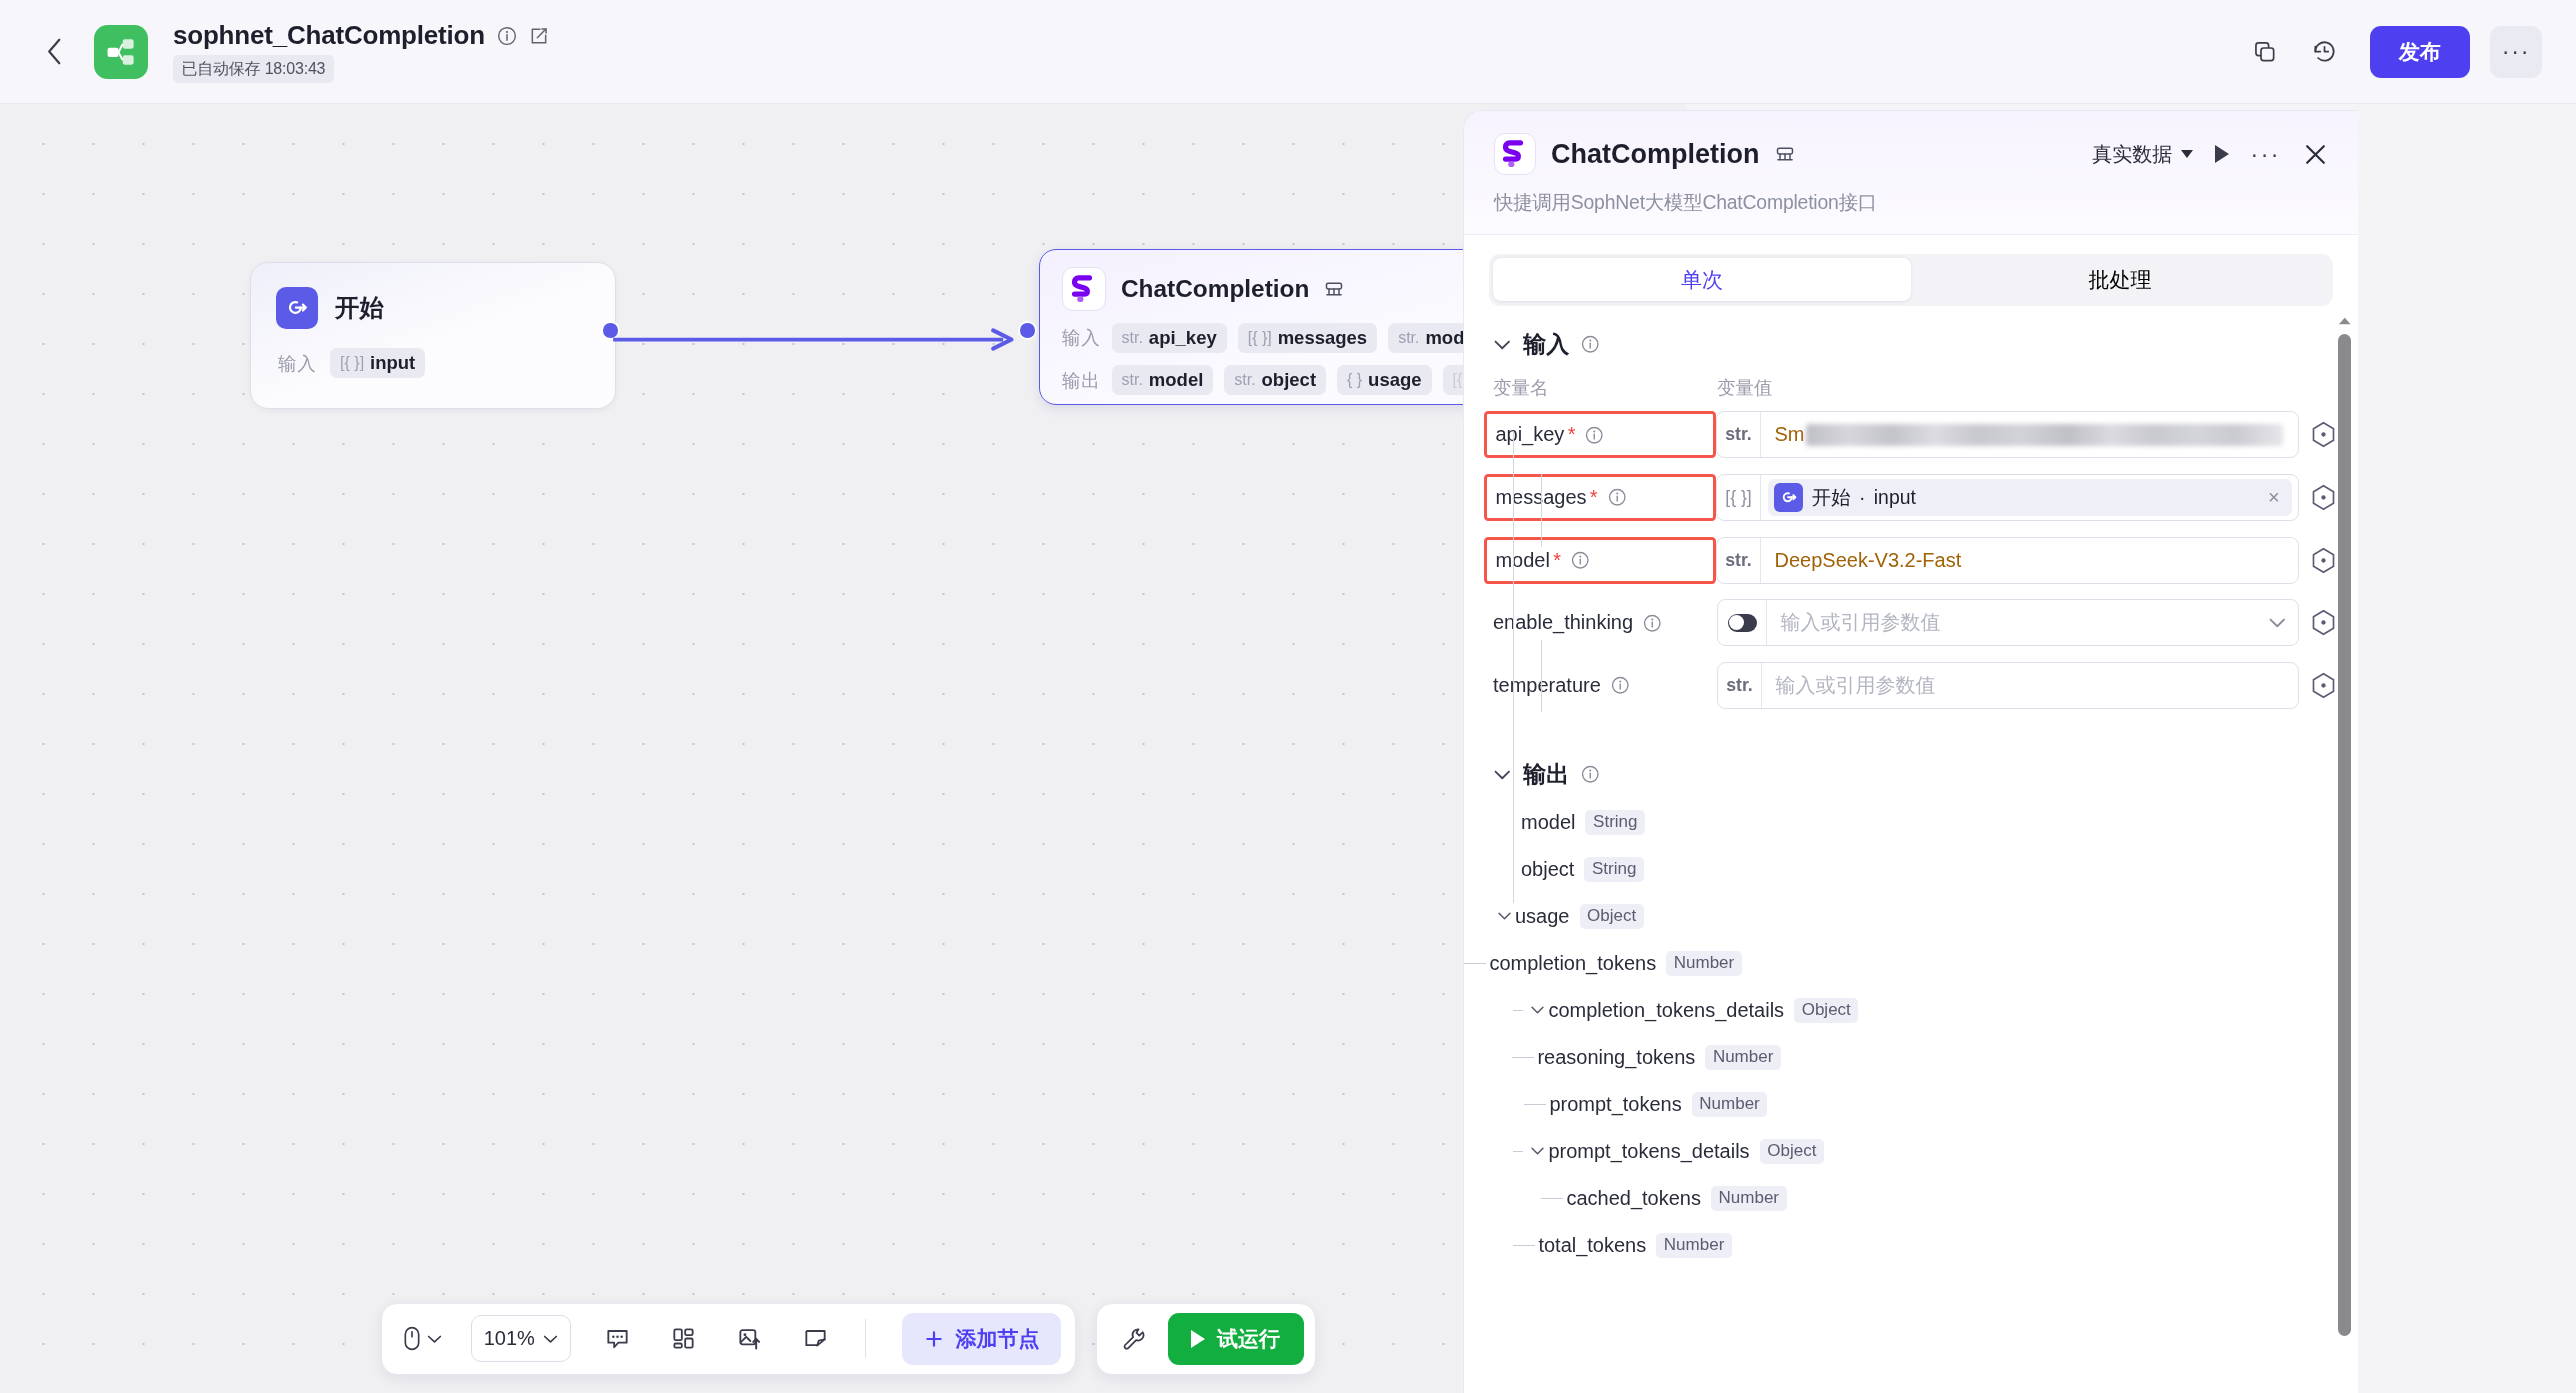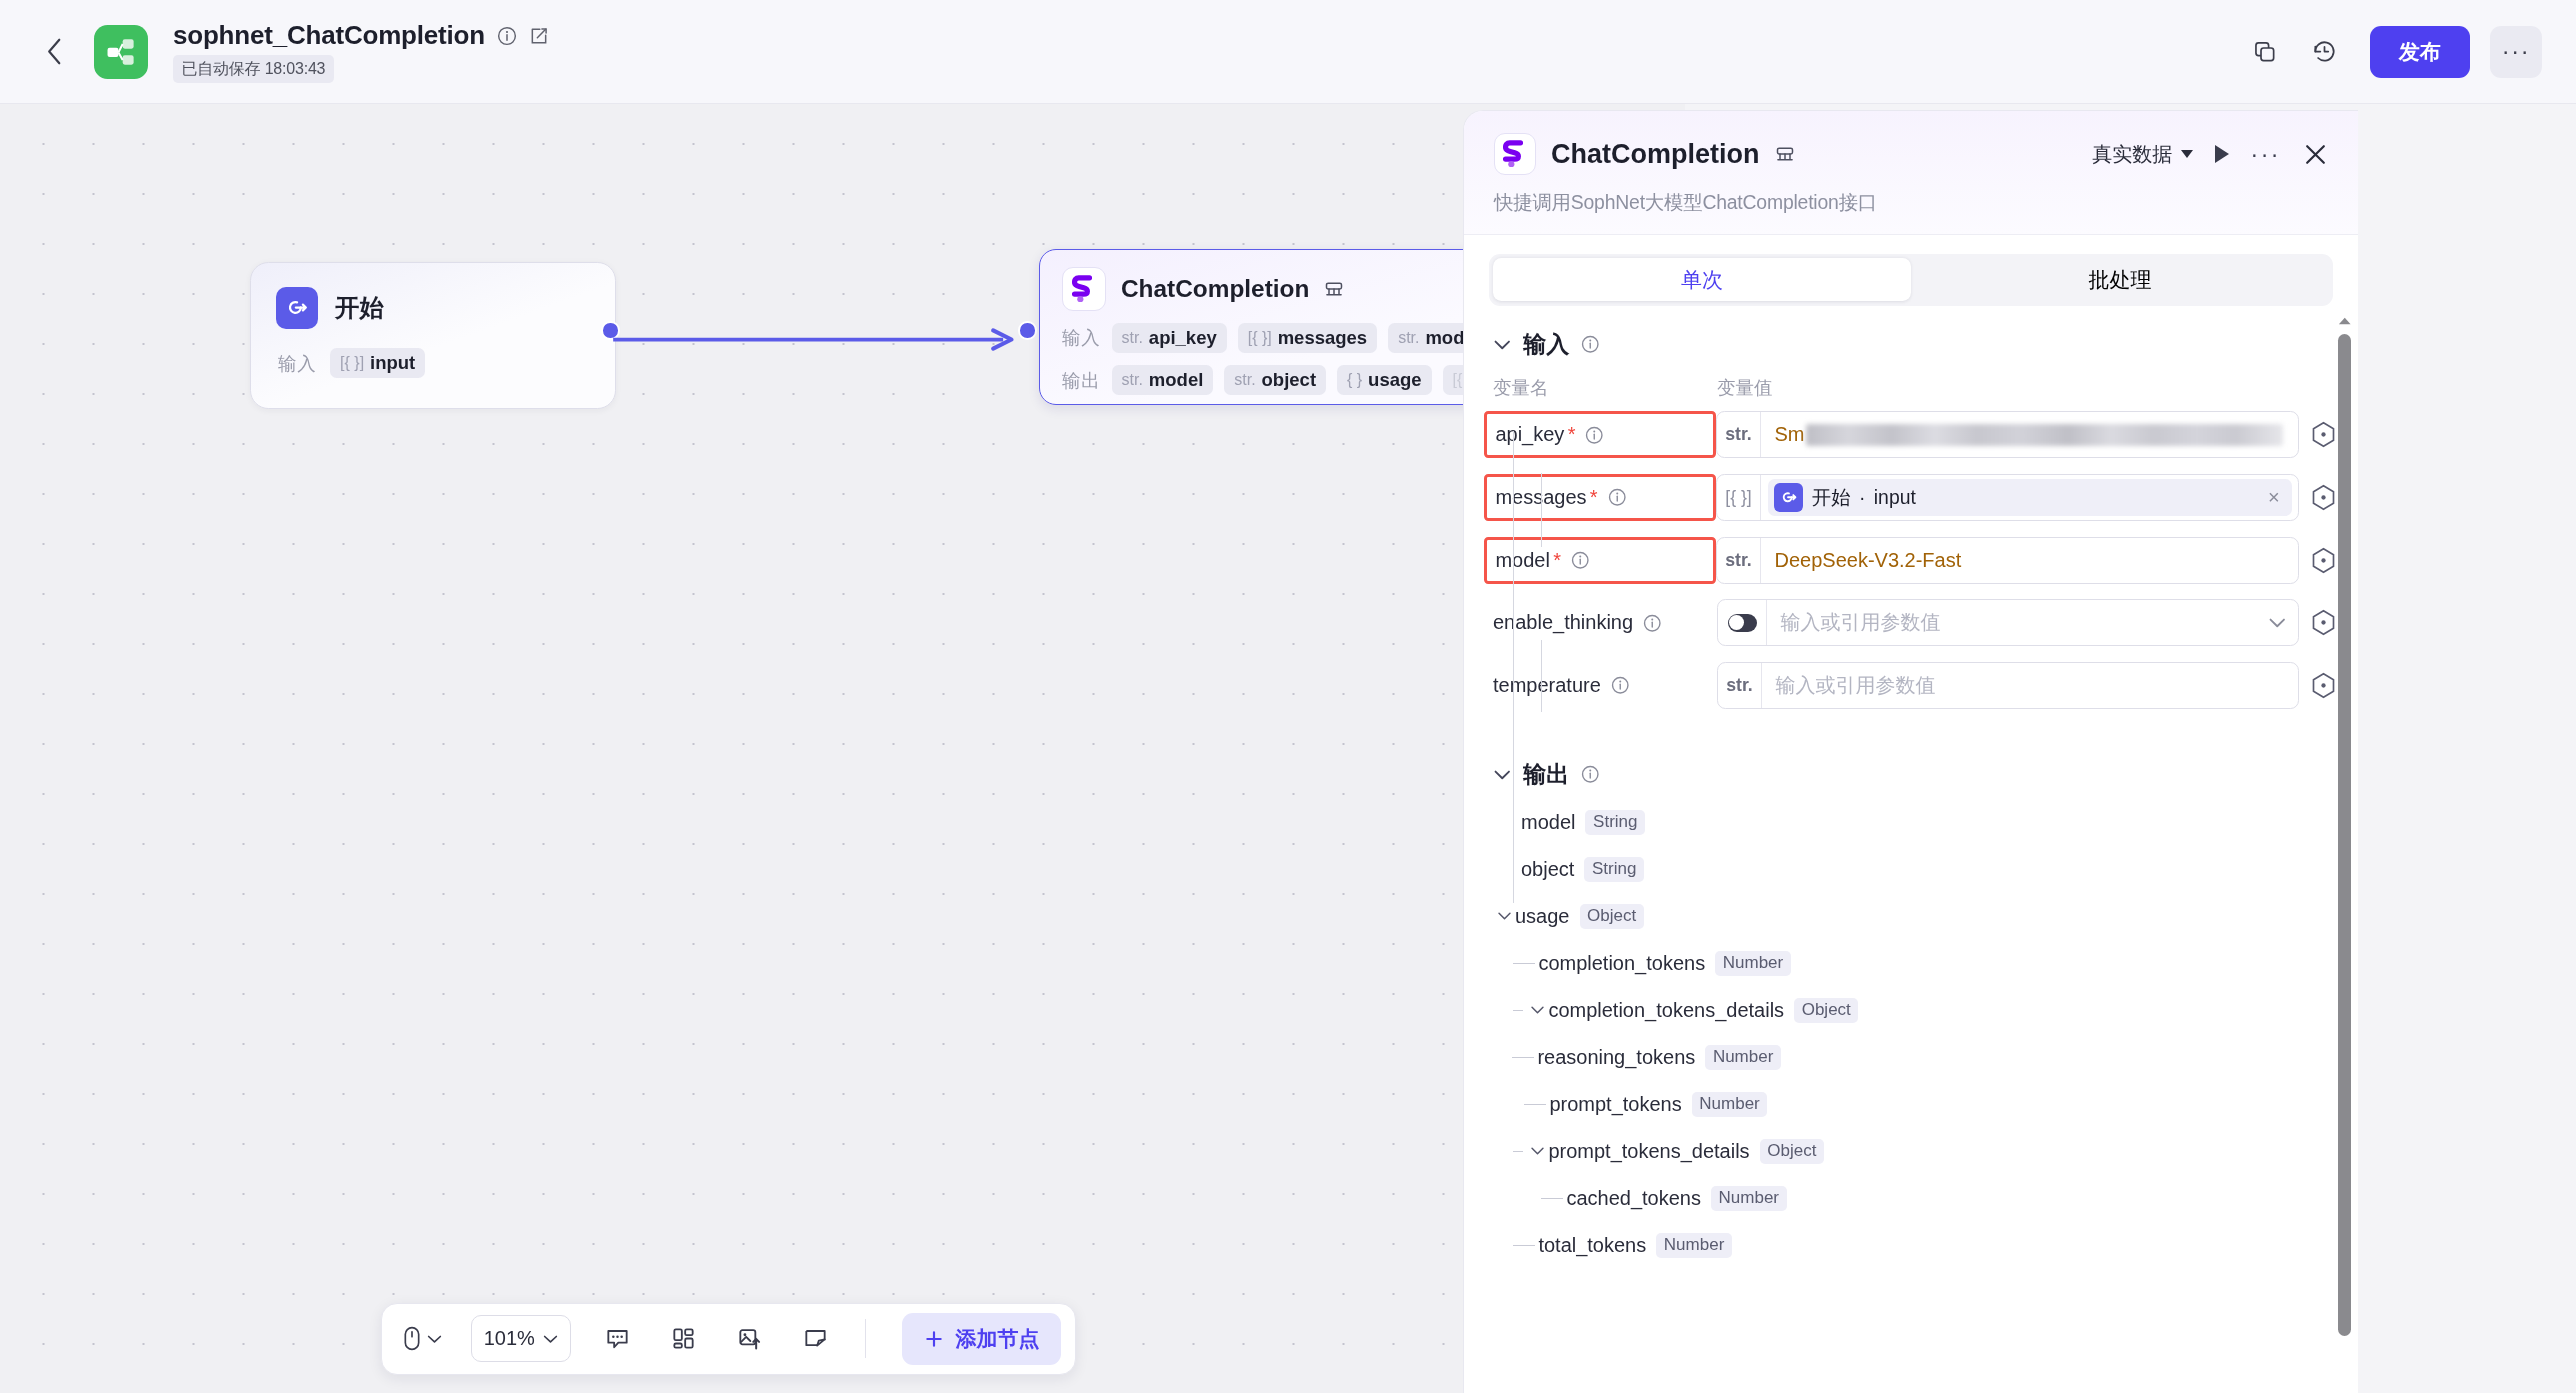--- a/index.html
+++ b/index.html
@@ -519,20 +519,31 @@
             <path d="M26 16 L17 23.5 L19 17.5 Z" stroke="#3A3C4C" stroke-width="2.2" fill="none" stroke-linejoin="round"></path>
           </svg>
         </div>
         <div class="tb-div"></div>
         <div class="addnode">
           <svg width="20" height="20" viewBox="0 0 24 24">
             <path d="M12 4 V20 M4 12 H20" stroke="#4E40F0" stroke-width="2.6" stroke-linecap="round"></path>
           </svg>
           <span>添加节点</span>
         </div>
+      </div>
+      <div class="run-wrap">
+        <div class="tb-item">
+          <svg width="25" height="25" viewBox="0 0 30 30">
+            <path d="M21 4 A6.5 6.5 0 0 0 14.5 13.3 L5 22.8 A2.6 2.6 0 0 0 8.7 26.5 L18.2 17 A6.5 6.5 0 0 0 26 7.5 L22 11.5 L18.5 8 Z" stroke="#3A3C4C" stroke-width="2.1" fill="none" stroke-linejoin="round"></path>
+          </svg>
+        </div>
+        <button class="run-btn">
+          <span class="play-w"></span>
+          <span>试运行</span>
+        </button>
       </div>
     </div>
   </div>
 
   <div class="panel">
 
     <div class="panel-head">
       <div class="ph-row1">
         <span class="ph-logo">
           <svg width="25" height="29" viewBox="0 0 30 34">
@@ -774,21 +785,21 @@
         <div class="tnode" style="padding-left:29px;">
           <span class="tchev">
             <svg width="15" height="10" viewBox="0 0 22 14">
                 <path d="M3 3 L11 11 L19 3" stroke="#55576A" stroke-width="2.2" fill="none" stroke-linecap="round" stroke-linejoin="round"></path>
               </svg>
           </span>
           <span class="tlabel">usage</span>
           <span class="ttype">Object</span>
         </div>
 
-        <div class="tnode" style="padding-left:49px;">
+        <div class="tnode" style="">
           <span class="tdash"></span>
           <span class="tlabel">completion_tokens</span>
           <span class="ttype">Number</span>
         </div>
 
         <div class="tnode" style="padding-left:49px;">
           <span class="tdash" style="width:10px;"></span>
           <span class="tchev">
             <svg width="15" height="10" viewBox="0 0 22 14">
                 <path d="M3 3 L11 11 L19 3" stroke="#55576A" stroke-width="2.2" fill="none" stroke-linecap="round" stroke-linejoin="round"></path>

